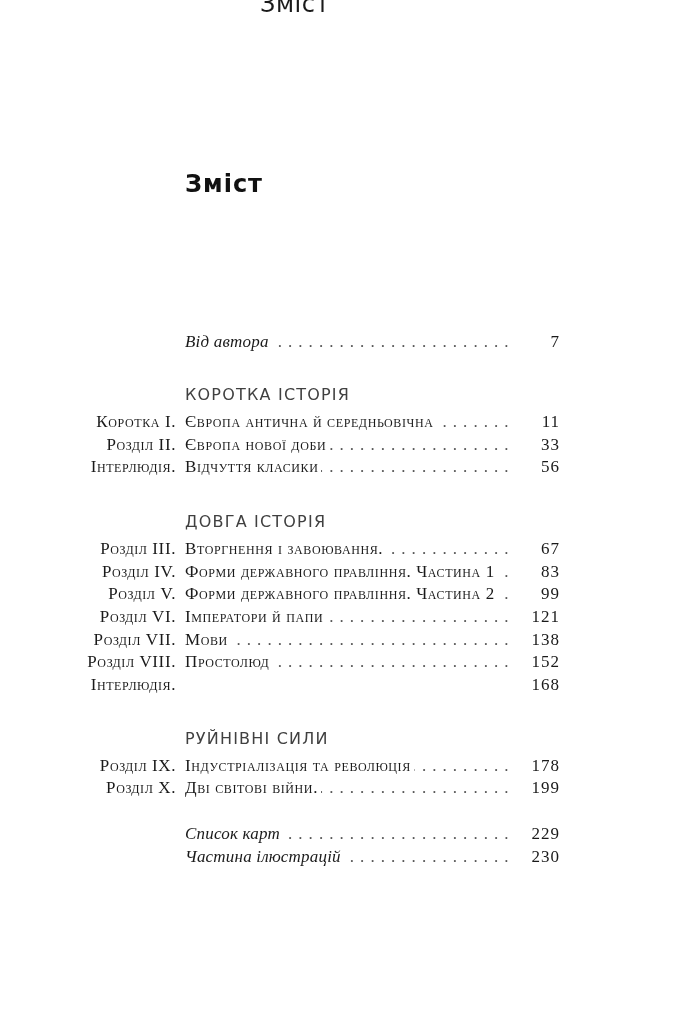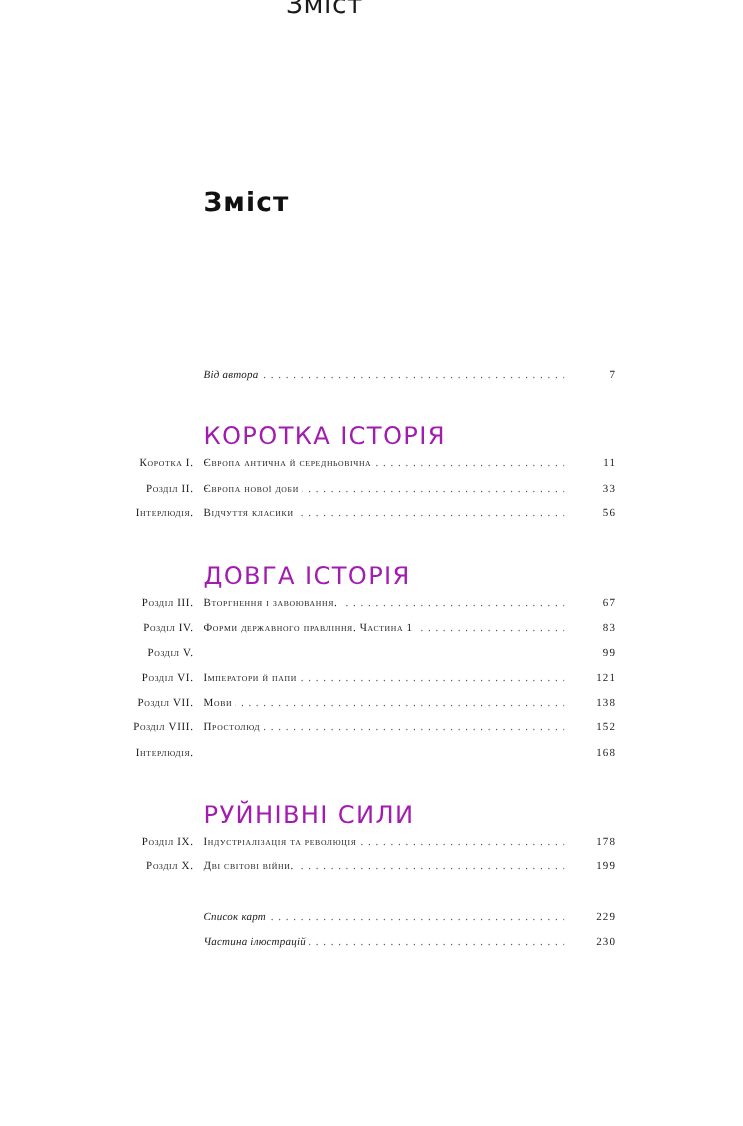--- a/index.html
+++ b/index.html
@@ -42,21 +42,21 @@
       position: absolute;
       left: 0;
       top: 0;
       width: 675px;
     }
     .row {
       position: absolute;
       left: 0;
       width: 675px;
       height: 22px;
-      font-size: 10px;
+      font-size: 17px;
       line-height: 22px;
     }
     .row .label {
       position: absolute;
       right: 499px; 
       white-space: nowrap;
       letter-spacing: 0.6px;
       font-variant: small-caps;
     }
     .row .title {
@@ -95,25 +95,25 @@
       position: absolute;
       right: 115px; 
       text-align: right;
       letter-spacing: 1px;
       font-variant: oldstyle-nums;
     }
     .section-heading {
       position: absolute;
       left: 185px;
       font-family: "DejaVu Sans", "Liberation Sans", sans-serif;
-      font-size: 22px;
+      font-size: 16px;
       font-weight: 400;
       letter-spacing: 1.2px;
       margin: 0;
-      color: #a21caf;
+      color: #404040;
       text-transform: uppercase;
     }
   </style>
 </head>
 <body>
 
 <div class="running-head">Зміст</div>
 
 <h1 class="page-title">Зміст</h1>
 
@@ -149,20 +149,21 @@
     <span class="title"><span class="t-text">Вторгнення і завоювання.</span></span>
     <span class="page">67</span>
   </div>
   <div class="row" style="top:561px">
     <span class="label">Розділ IV.</span>
     <span class="title"><span class="t-text">Форми державного правління. Частина 1</span></span>
     <span class="page">83</span>
   </div>
   <div class="row" style="top:583px">
     <span class="label">Розділ V.</span>
+    <span class="title"><span class="t-text">Форми державного правління. Частина 2</span></span>
     <span class="page">99</span>
   </div>
   <div class="row" style="top:606px">
     <span class="label">Розділ VI.</span>
     <span class="title"><span class="t-text">Імператори й папи</span></span>
     <span class="page">121</span>
   </div>
   <div class="row" style="top:629px">
     <span class="label">Розділ VII.</span>
     <span class="title"><span class="t-text">Мови</span></span>

